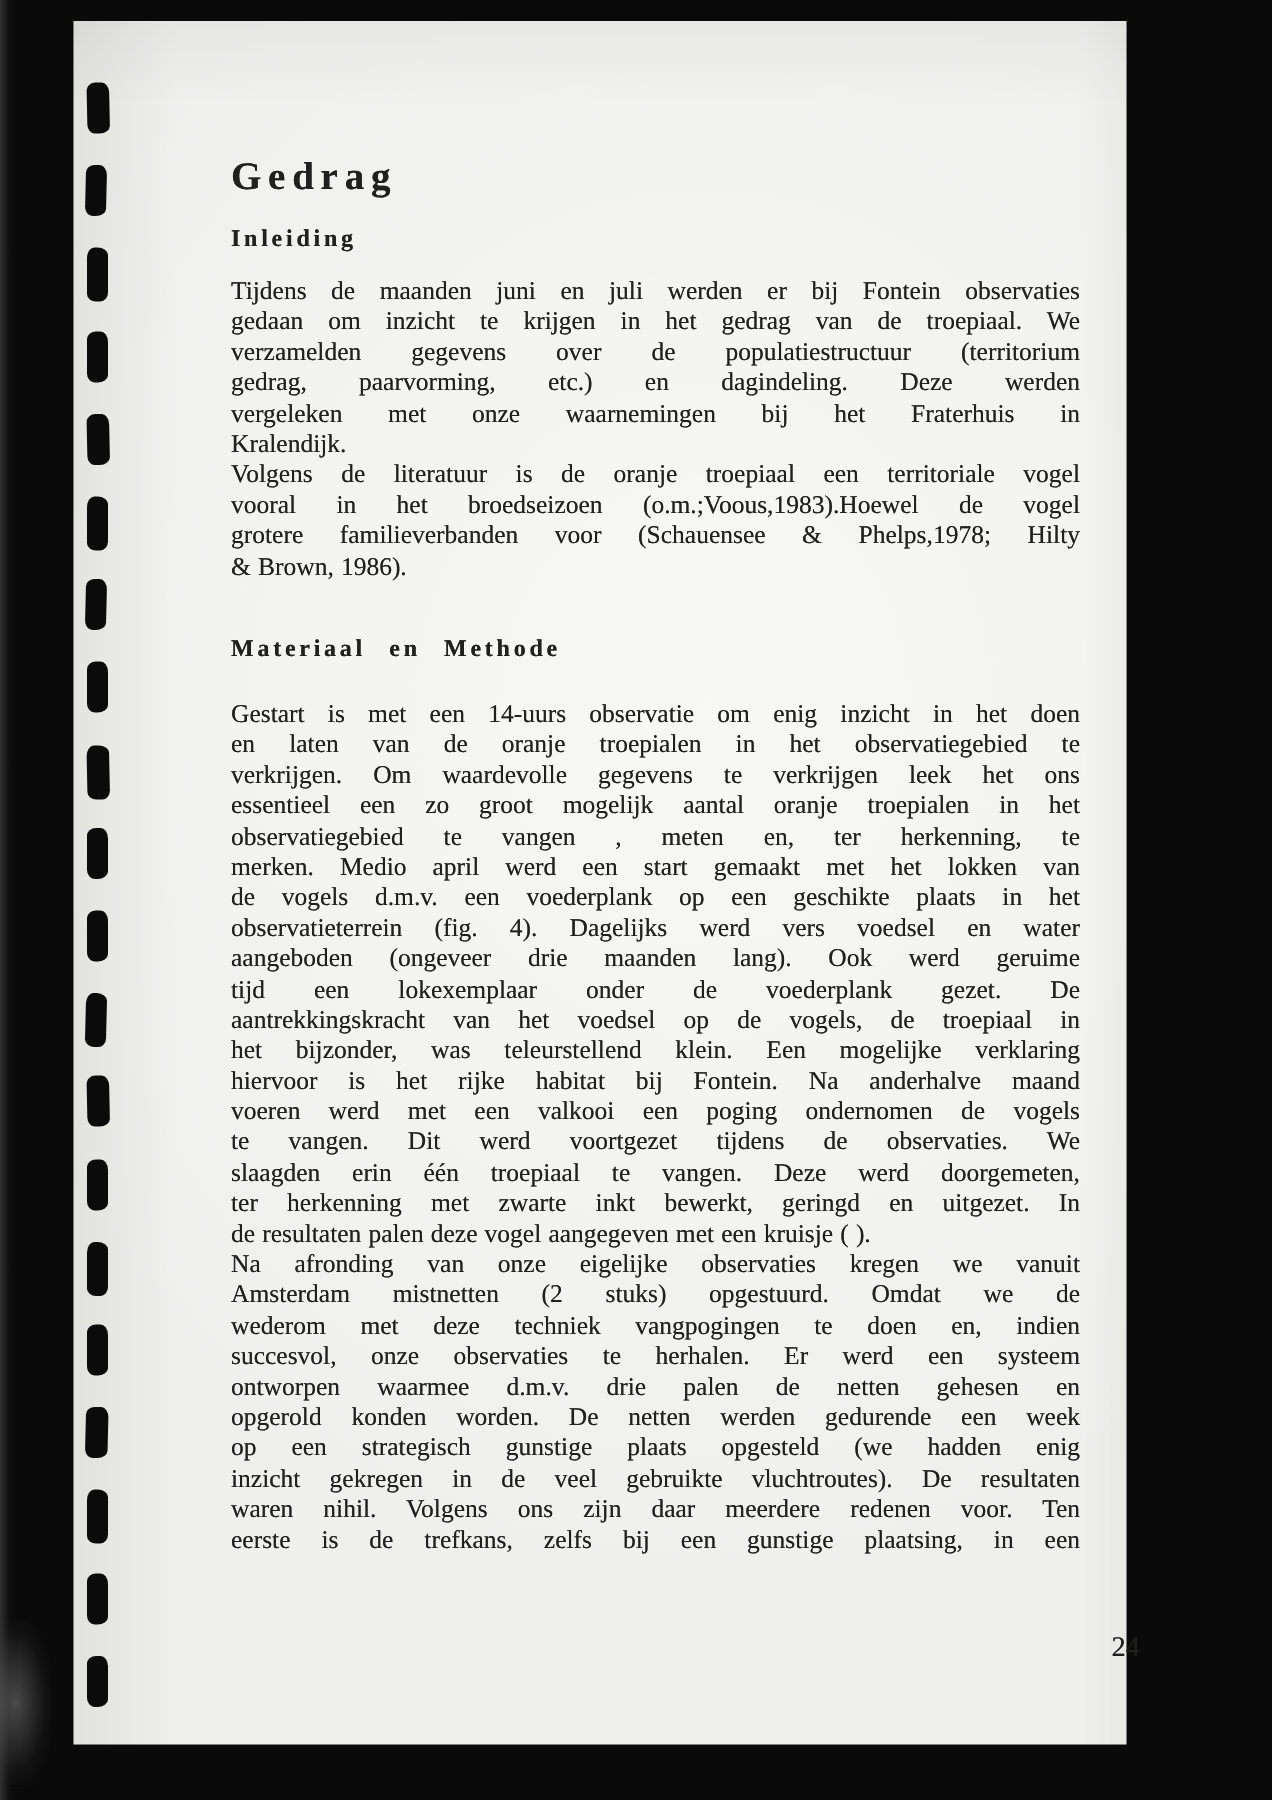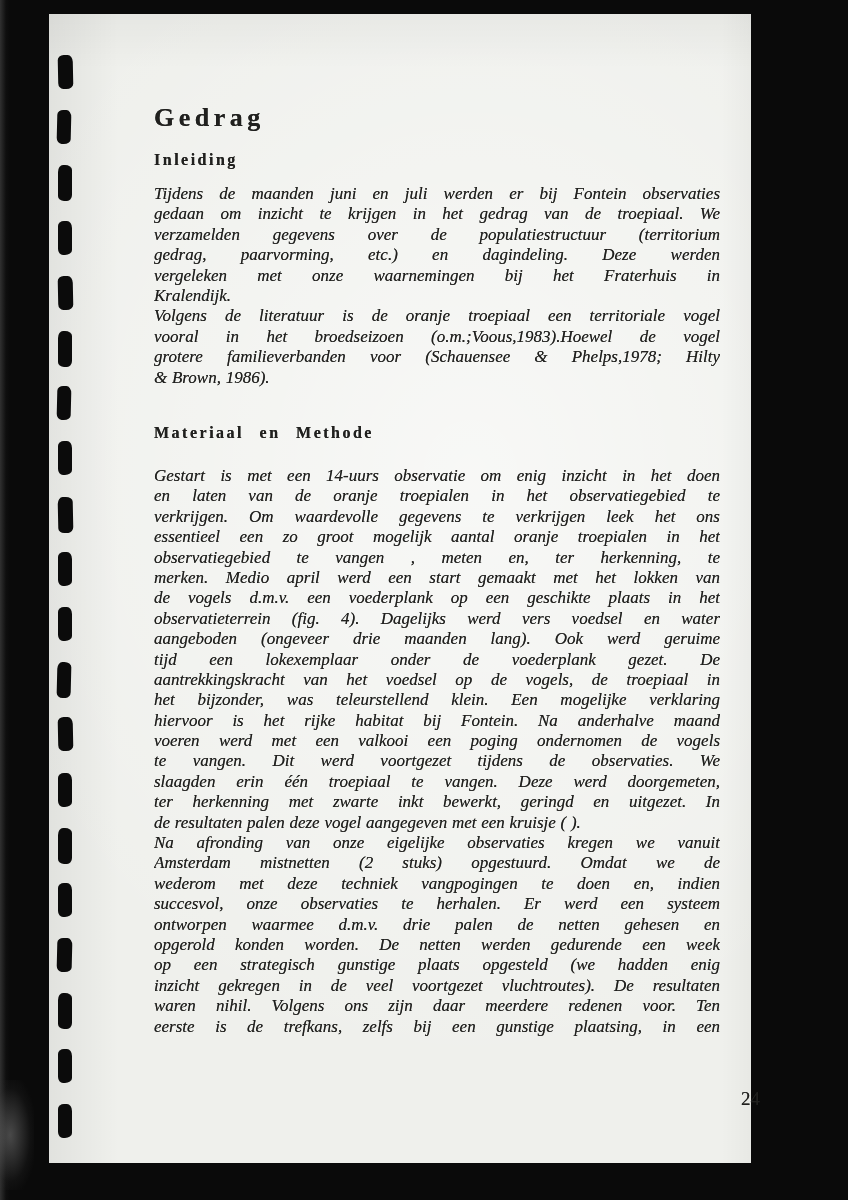--- a/index.html
+++ b/index.html
@@ -62,21 +62,20 @@
     font-size:17px;line-height:20.4px;color:var(--ink);
     text-shadow:0 0 .35px rgba(32,32,30,.7);
   }
   #block-inleiding{top:170px;}
   #block-materiaal{top:452px;}
 
   .line{
     height:20.4px;overflow:hidden;
     text-align:justify;text-align-last:justify;
     word-spacing:.5px;
-    font-style:italic;
   }
   .line-end{text-align-last:left;}
 
   .page-number{
     position:absolute;left:692px;top:1074px;
     font-size:19px;color:var(--ink);
     text-shadow:0 0 .35px rgba(32,32,30,.7);
   }
 </style>
 </head>
@@ -154,20 +153,20 @@
         <div class="line line-end">de resultaten palen deze vogel aangegeven met een kruisje ( ).</div>
       </div>
       <div class="paragraph">
         <div class="line">Na afronding van onze eigelijke observaties kregen we vanuit</div>
         <div class="line">Amsterdam mistnetten (2 stuks) opgestuurd. Omdat we de</div>
         <div class="line">wederom met deze techniek vangpogingen te doen en, indien</div>
         <div class="line">succesvol, onze observaties te herhalen. Er werd een systeem</div>
         <div class="line">ontworpen waarmee d.m.v. drie palen de netten gehesen en</div>
         <div class="line">opgerold konden worden. De netten werden gedurende een week</div>
         <div class="line">op een strategisch gunstige plaats opgesteld (we hadden enig</div>
-        <div class="line">inzicht gekregen in de veel voortgezet vluchtroutes). De resultaten</div>
+        <div class="line">inzicht gekregen in de veel gebruikte vluchtroutes). De resultaten</div>
         <div class="line">waren nihil. Volgens ons zijn daar meerdere redenen voor. Ten</div>
         <div class="line">eerste is de trefkans, zelfs bij een gunstige plaatsing, in een</div>
       </div>
     </div>
 
   <div class="page-number">24</div>
 </div>
 
 </body></html>

